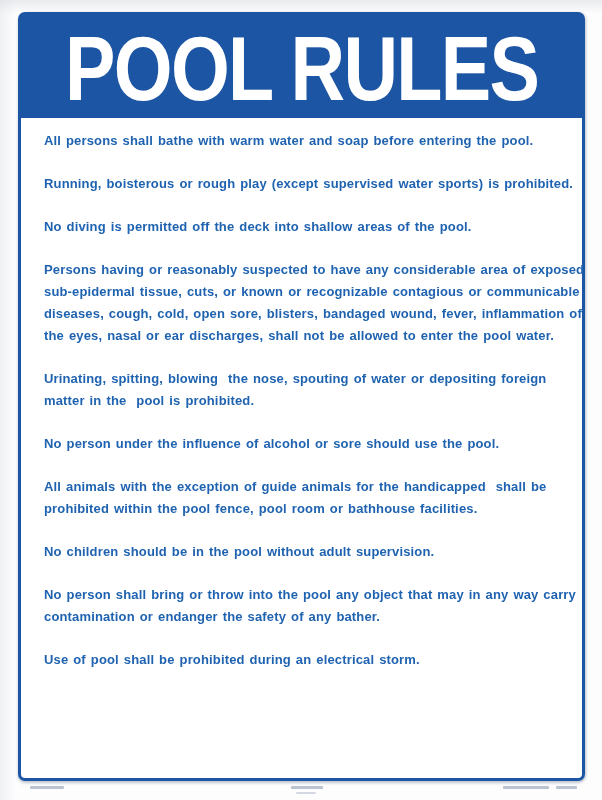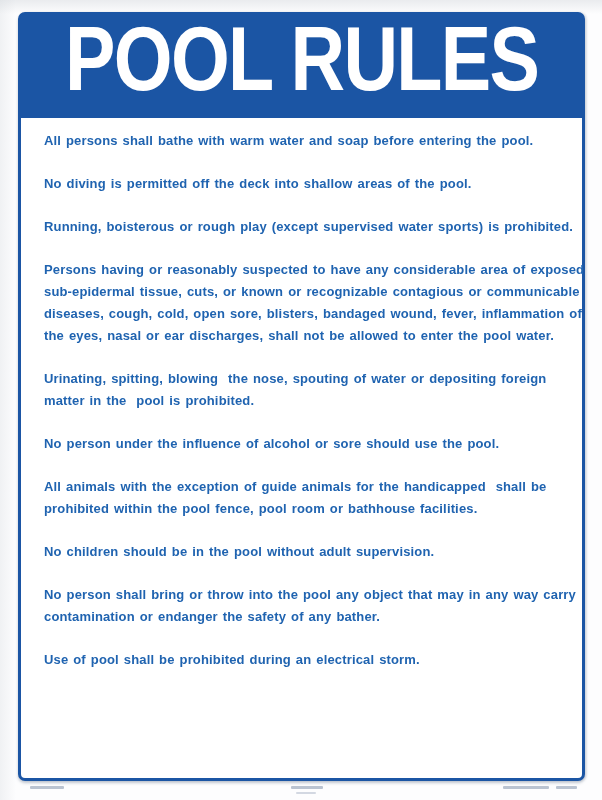--- a/index.html
+++ b/index.html
@@ -33,21 +33,21 @@
     border-radius: 7px;
     background: #ffffff;
     box-shadow: 0 2px 3px rgba(120,132,152,0.45), 2px 0 2px rgba(140,150,165,0.2);
   }
   .sign-header {
     height: 104px;
     margin: -1px -1px 0 -1px;
     background: #1b55a4;
     border-radius: 5px 5px 0 0;
     display: flex;
-    align-items: flex-start;
+    align-items: flex-end;
     justify-content: center;
     overflow: hidden;
   }
   .sign-title {
     color: #ffffff;
     font-size: 90px;
     font-weight: 700;
     letter-spacing: -2px;
     white-space: nowrap;
     transform: scaleX(0.84);
@@ -86,22 +86,22 @@
 <body>
 
 <div class="page-tint"></div>
 
 <div class="sign-panel">
   <div class="sign-header">
     <span class="sign-title">POOL RULES</span>
   </div>
   <div class="rules-body">
     <p>All persons shall bathe with warm water and soap before entering the pool.</p>
+    <p>Running, boisterous or rough play (except supervised water sports) is prohibited.</p>
     <p>No diving is permitted off the deck into shallow areas of the pool.</p>
-    <p>Running, boisterous or rough play (except supervised water sports) is prohibited.</p>
     <p>Persons having or reasonably suspected to have any considerable area of exposed sub-epidermal tissue, cuts, or known or recognizable contagious or communicable diseases, cough, cold, open sore, blisters, bandaged wound, fever, inflammation of the eyes, nasal or ear discharges, shall not be allowed to enter the pool water.</p>
     <p>Urinating, spitting, blowing  the nose, spouting of water or depositing foreign matter in the  pool is prohibited.</p>
     <p>No person under the influence of alcohol or sore should use the pool.</p>
     <p>All animals with the exception of guide animals for the handicapped  shall be prohibited within the pool fence, pool room or bathhouse facilities.</p>
     <p>No children should be in the pool without adult supervision.</p>
     <p>No person shall bring or throw into the pool any object that may in any way carry contamination or endanger the safety of any bather.</p>
     <p>Use of pool shall be prohibited during an electrical storm.</p>
   </div>
 </div>
 

